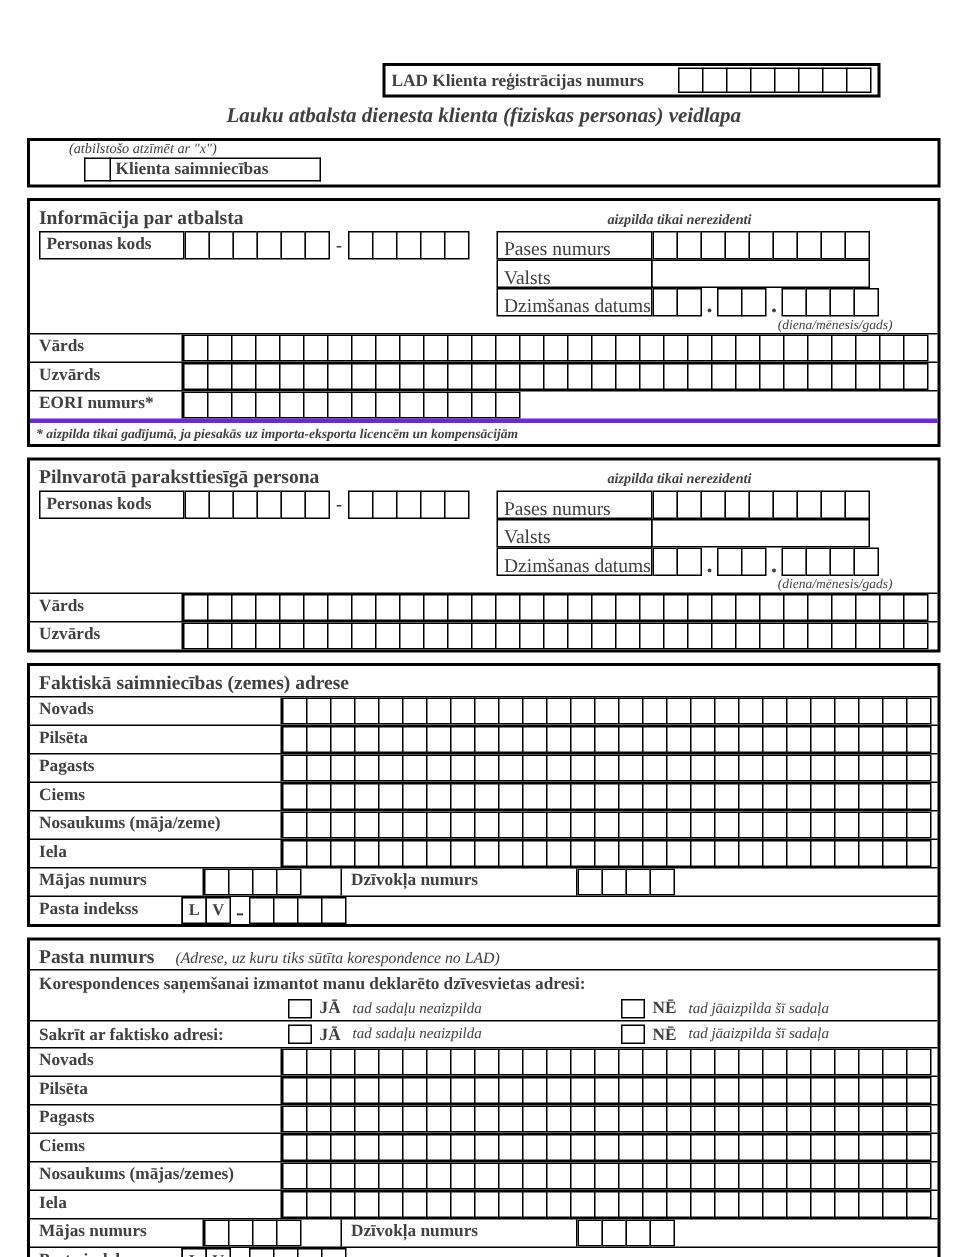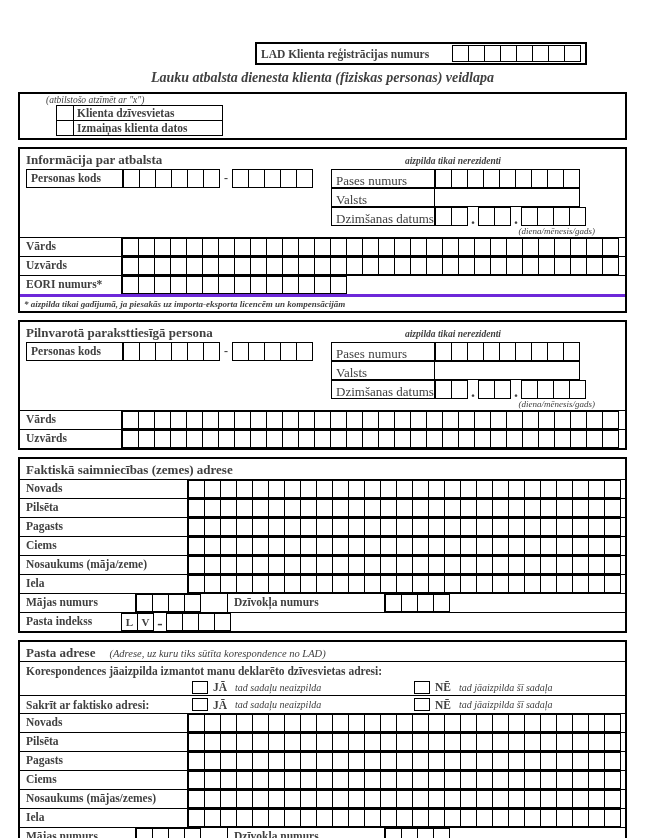--- a/index.html
+++ b/index.html
@@ -100,25 +100,21 @@
   </div>
 
   <div class="form-title">Lauku atbalsta dienesta klienta (fiziskas personas) veidlapa</div>
 
   <div class="section">
     <div class="sel-note">(atbilstošo atzīmēt ar "x")</div>
     <table class="sel-table">
       <tbody>
           <tr>
         <td class="td-cb"></td>
-        <td class="td-lbl">Klienta dzīvesvietas</td>
-      </tr>
-      <tr>
-        <td class="td-cb"></td>
-        <td class="td-lbl">Izmaiņas klienta datos</td>
+        <td class="td-lbl">Klienta saimniecības</td>
       </tr>
     </tbody>
       </table>
   </div>
 
   <div class="section">
     <div class="sec-hdr">
       <span class="sec-title">Informācija par atbalsta</span>
       <span class="nonres">aizpilda tikai nerezidenti</span>
     </div>
@@ -643,25 +639,25 @@
           <span class="cell"></span>
           <span class="cell"></span>
           <span class="cell"></span>
           <span class="cell"></span>
         </span>
     </div>
   </div>
 
   <div class="section">
     <div class="sec-hdr hdr-line">
-      <span class="sec-title">Pasta adrese</span>
+      <span class="sec-title">Pasta numurs</span>
       <span class="subtitle">(Adrese, uz kuru tiks sūtīta korespondence no LAD)</span>
     </div>
     <div class="qrow q1">
-      <span class="qtext">Korespondences jāaizpilda izmantot manu deklarēto dzīvesvietas adresi:</span>
+      <span class="qtext">Korespondences saņemšanai izmantot manu deklarēto dzīvesvietas adresi:</span>
     </div>
     <div class="qrow opts">
       <span class="qspacer"></span>
       <span class="opt">
         <span class="cb"></span>
         <span class="yn">JĀ</span>
         <span class="note">tad sadaļu neaizpilda</span>
       </span>
       <span class="opt">
         <span class="cb"></span>

